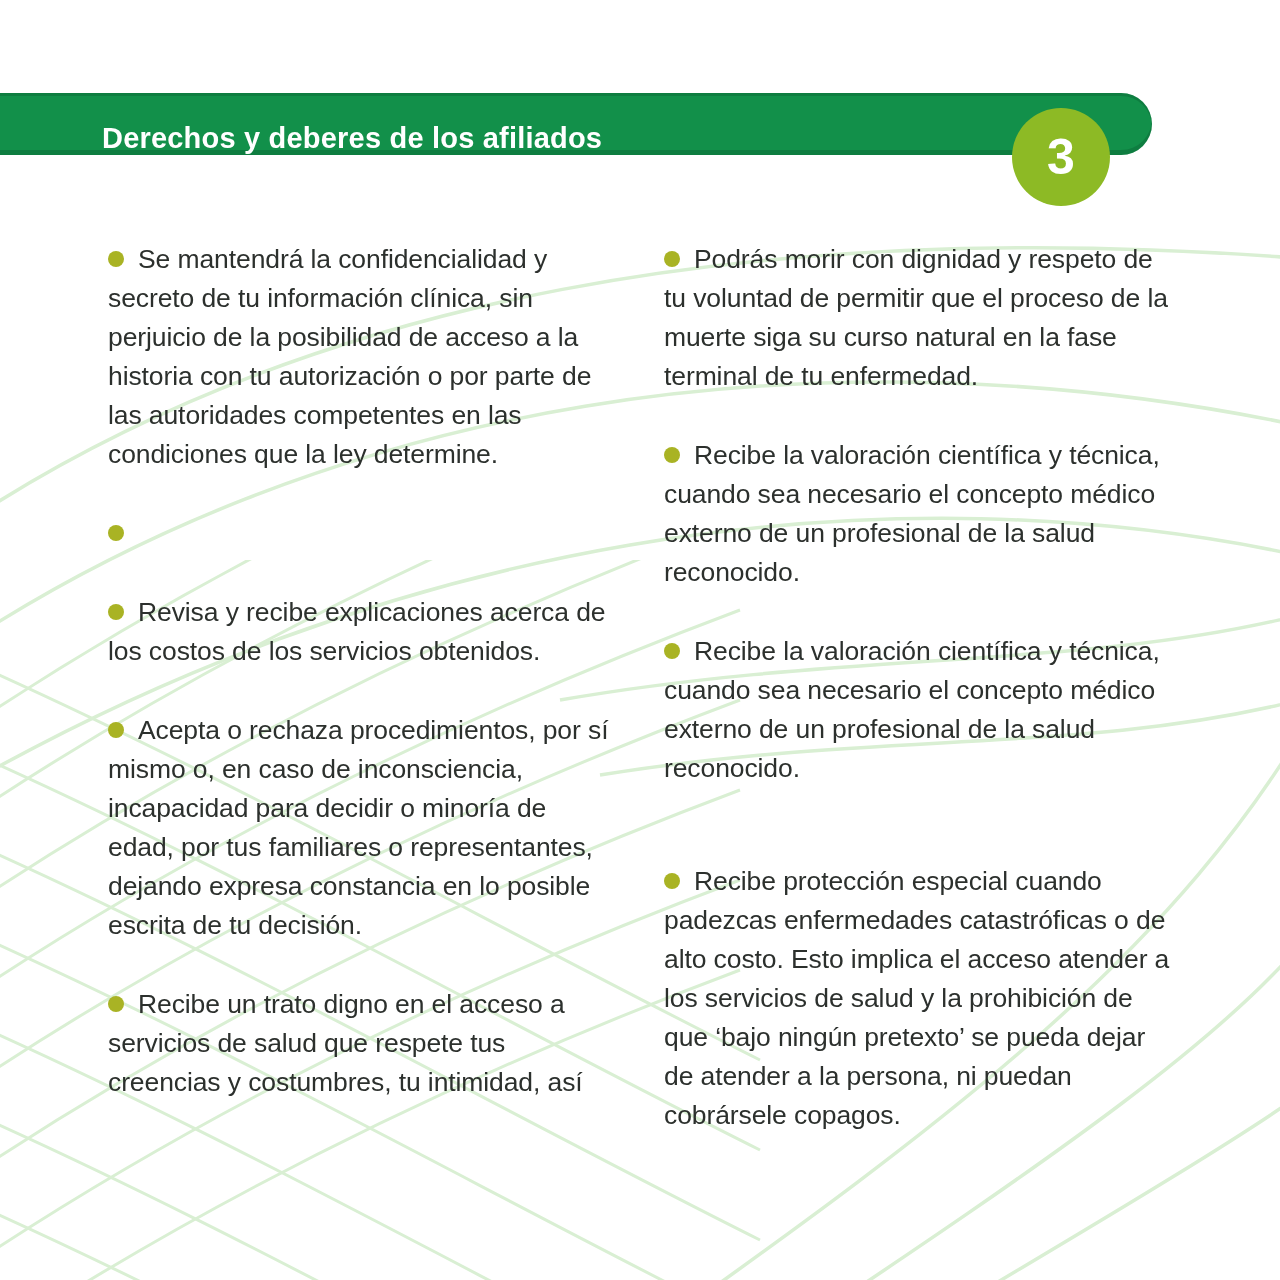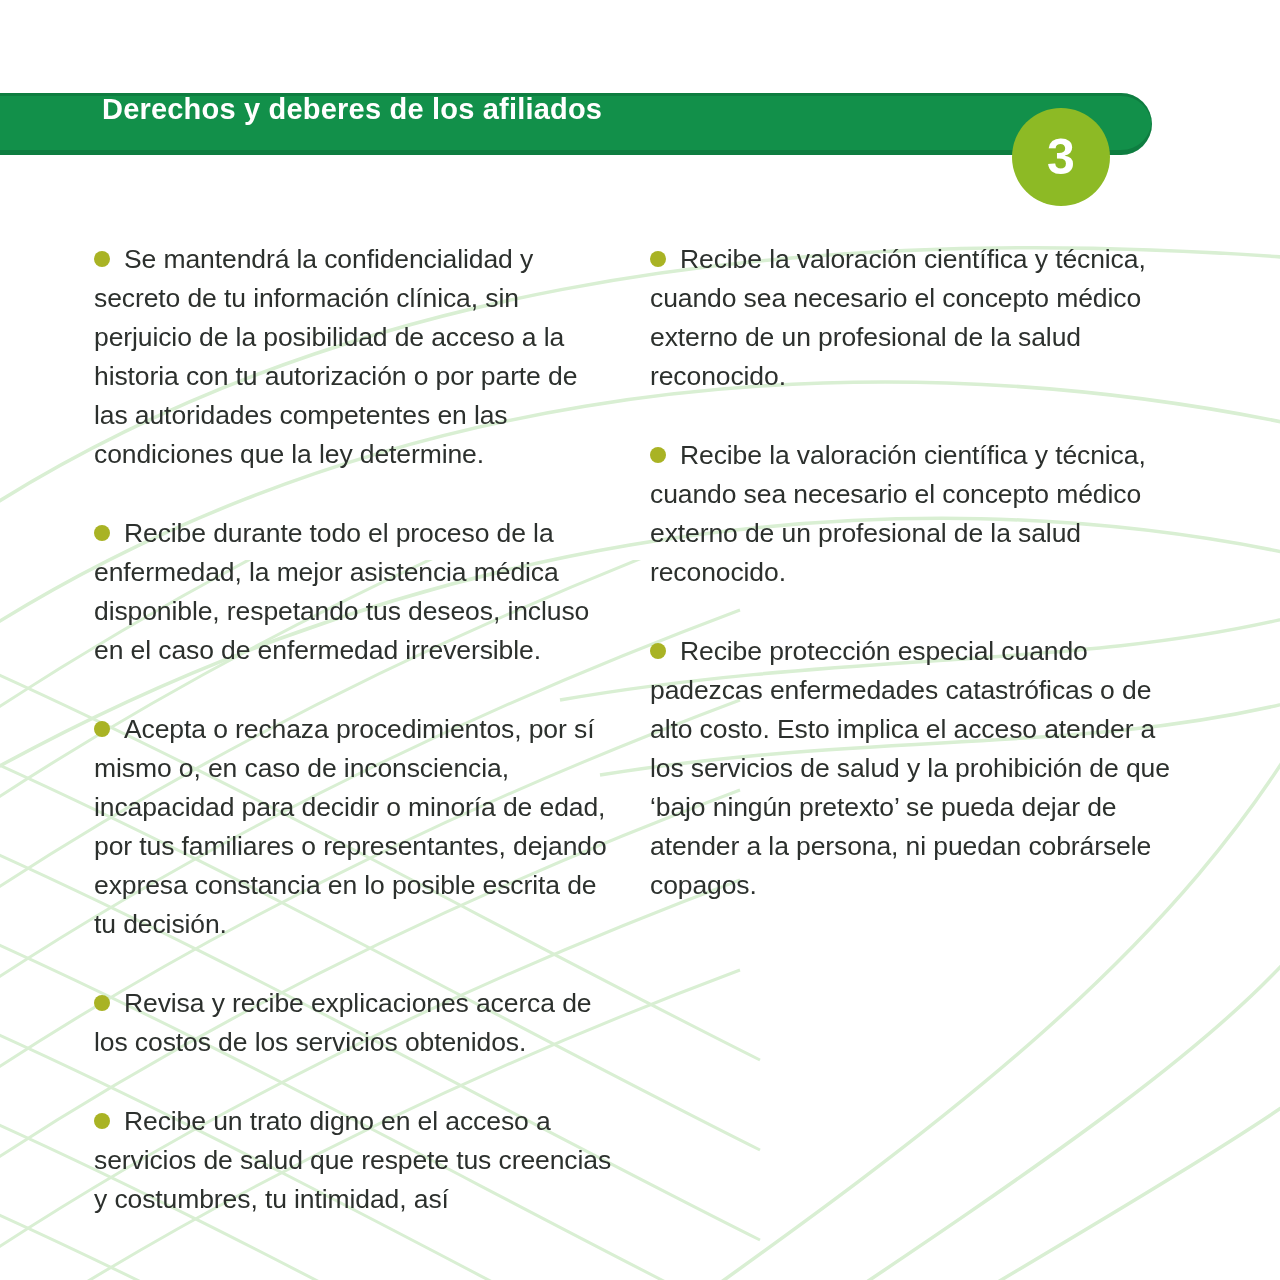--- a/index.html
+++ b/index.html
@@ -14,21 +14,21 @@
   .bg { position:absolute; left:0; top:0; z-index:0; }
   .bg path { fill:none; stroke:var(--line-art, #d9efd3); stroke-width:3.5; }
   .bg .mesh path { stroke-width:3; }
 
   
   .topbar {
     position:absolute; left:0; top:93px; width:1152px; height:62px;
     background:var(--header-bar, #12904a);
     border-radius:0 31px 31px 0;
     box-shadow: inset 0 3px 0 rgba(0,60,30,0.22), inset 0 -5px 0 rgba(0,60,30,0.22);
-    display:flex; align-items:flex-start;
+    display:flex; align-items:flex-end;
     z-index:2;
   }
   .topbar h1 {
     margin:0 0 0 102px; color:#ffffff;
     font-size:29px; font-weight:bold; letter-spacing:0.2px;
   }
 
   
   .badge {
     position:absolute; left:1012px; top:108px; width:98px; height:98px;
@@ -40,21 +40,21 @@
 
   
   .content {
     position:absolute; left:90px; top:0; padding-top:240px;
     display:flex; gap:34px; z-index:1;
     color:var(--body-text, #2c302d);
     font-size:26.5px; line-height:39px; letter-spacing:-0.1px;
   }
   .col-left  { width:522px; }
   .col-right { width:535px; }
-  p.bullet-item { margin:0 0 40px 4px; }
+  p.bullet-item { margin:0 0 40px 18px; }
   .col-right p.bullet-item:nth-of-type(3) { margin-bottom:74px; }
   .col-right p.bullet-item:nth-of-type(4) { margin-bottom:30px; }
   .dot {
     display:inline-block; width:16px; height:16px; border-radius:50%;
     background:var(--bullet, #a9b324);
     margin-right:14px; position:relative; top:-1px;
   }
 </style>
 </head>
 <body>
@@ -101,29 +101,30 @@
   </header>
 
   <div class="badge">
     <span>3</span>
   </div>
 
   <main class="content">
     <section class="col col-left" id="col-left">
   <p class="bullet-item"><span class="dot"></span><span class="txt">Se mantendrá la confidencialidad y secreto de tu información clínica, sin perjuicio de la posibilidad de acceso a la historia con tu autorización o por parte de las autoridades competentes en las condiciones que la ley determine.</span></p>
 
-  <p class="bullet-item"><span class="dot"></span><span class="txt">Recibe durante todo el proceso de la enfermedad, la mejor asistencia médica disponible, respetando tus deseos, incluso en el caso de enfermedad irreversible.</span></p>
+  <p class="bullet-item"><span class="dot"></span></p>
+
+  <p class="bullet-item"><span class="dot"></span><span class="txt">Revisa y recibe explicaciones acerca de los costos de los servicios obtenidos.</span></p>
 
   <p class="bullet-item"><span class="dot"></span><span class="txt">Acepta o rechaza procedimientos, por sí mismo o, en caso de inconsciencia, incapacidad para decidir o minoría de edad, por tus familiares o representantes, dejando expresa constancia en lo posible escrita de tu decisión.</span></p>
-
-  <p class="bullet-item"><span class="dot"></span><span class="txt">Revisa y recibe explicaciones acerca de los costos de los servicios obtenidos.</span></p>
 
   <p class="bullet-item"><span class="dot"></span><span class="txt">Recibe un trato digno en el acceso a servicios de salud que respete tus creencias y costumbres, tu intimidad, así</span></p>
 </section>
     <section class="col col-right" id="col-right">
+  <p class="bullet-item"><span class="dot"></span><span class="txt">Podrás morir con dignidad y respeto de tu voluntad de permitir que el proceso de la muerte siga su curso natural en la fase terminal de tu enfermedad.</span></p>
 
 
   <p class="bullet-item"><span class="dot"></span><span class="txt">Recibe la valoración científica y técnica, cuando sea necesario el concepto médico externo de un profesional de la salud reconocido.</span></p>
 
   <p class="bullet-item"><span class="dot"></span><span class="txt">Recibe la valoración científica y técnica, cuando sea necesario el concepto médico externo de un profesional de la salud reconocido.</span></p>
 
   <p class="bullet-item"><span class="dot"></span><span class="txt">Recibe protección especial cuando padezcas enfermedades catastróficas o de alto costo. Esto implica el acceso atender a los servicios de salud y la prohibición de que ‘bajo ningún pretexto’ se pueda dejar de atender a la persona, ni puedan cobrársele copagos.</span></p>
 </section>
   </main>
 

